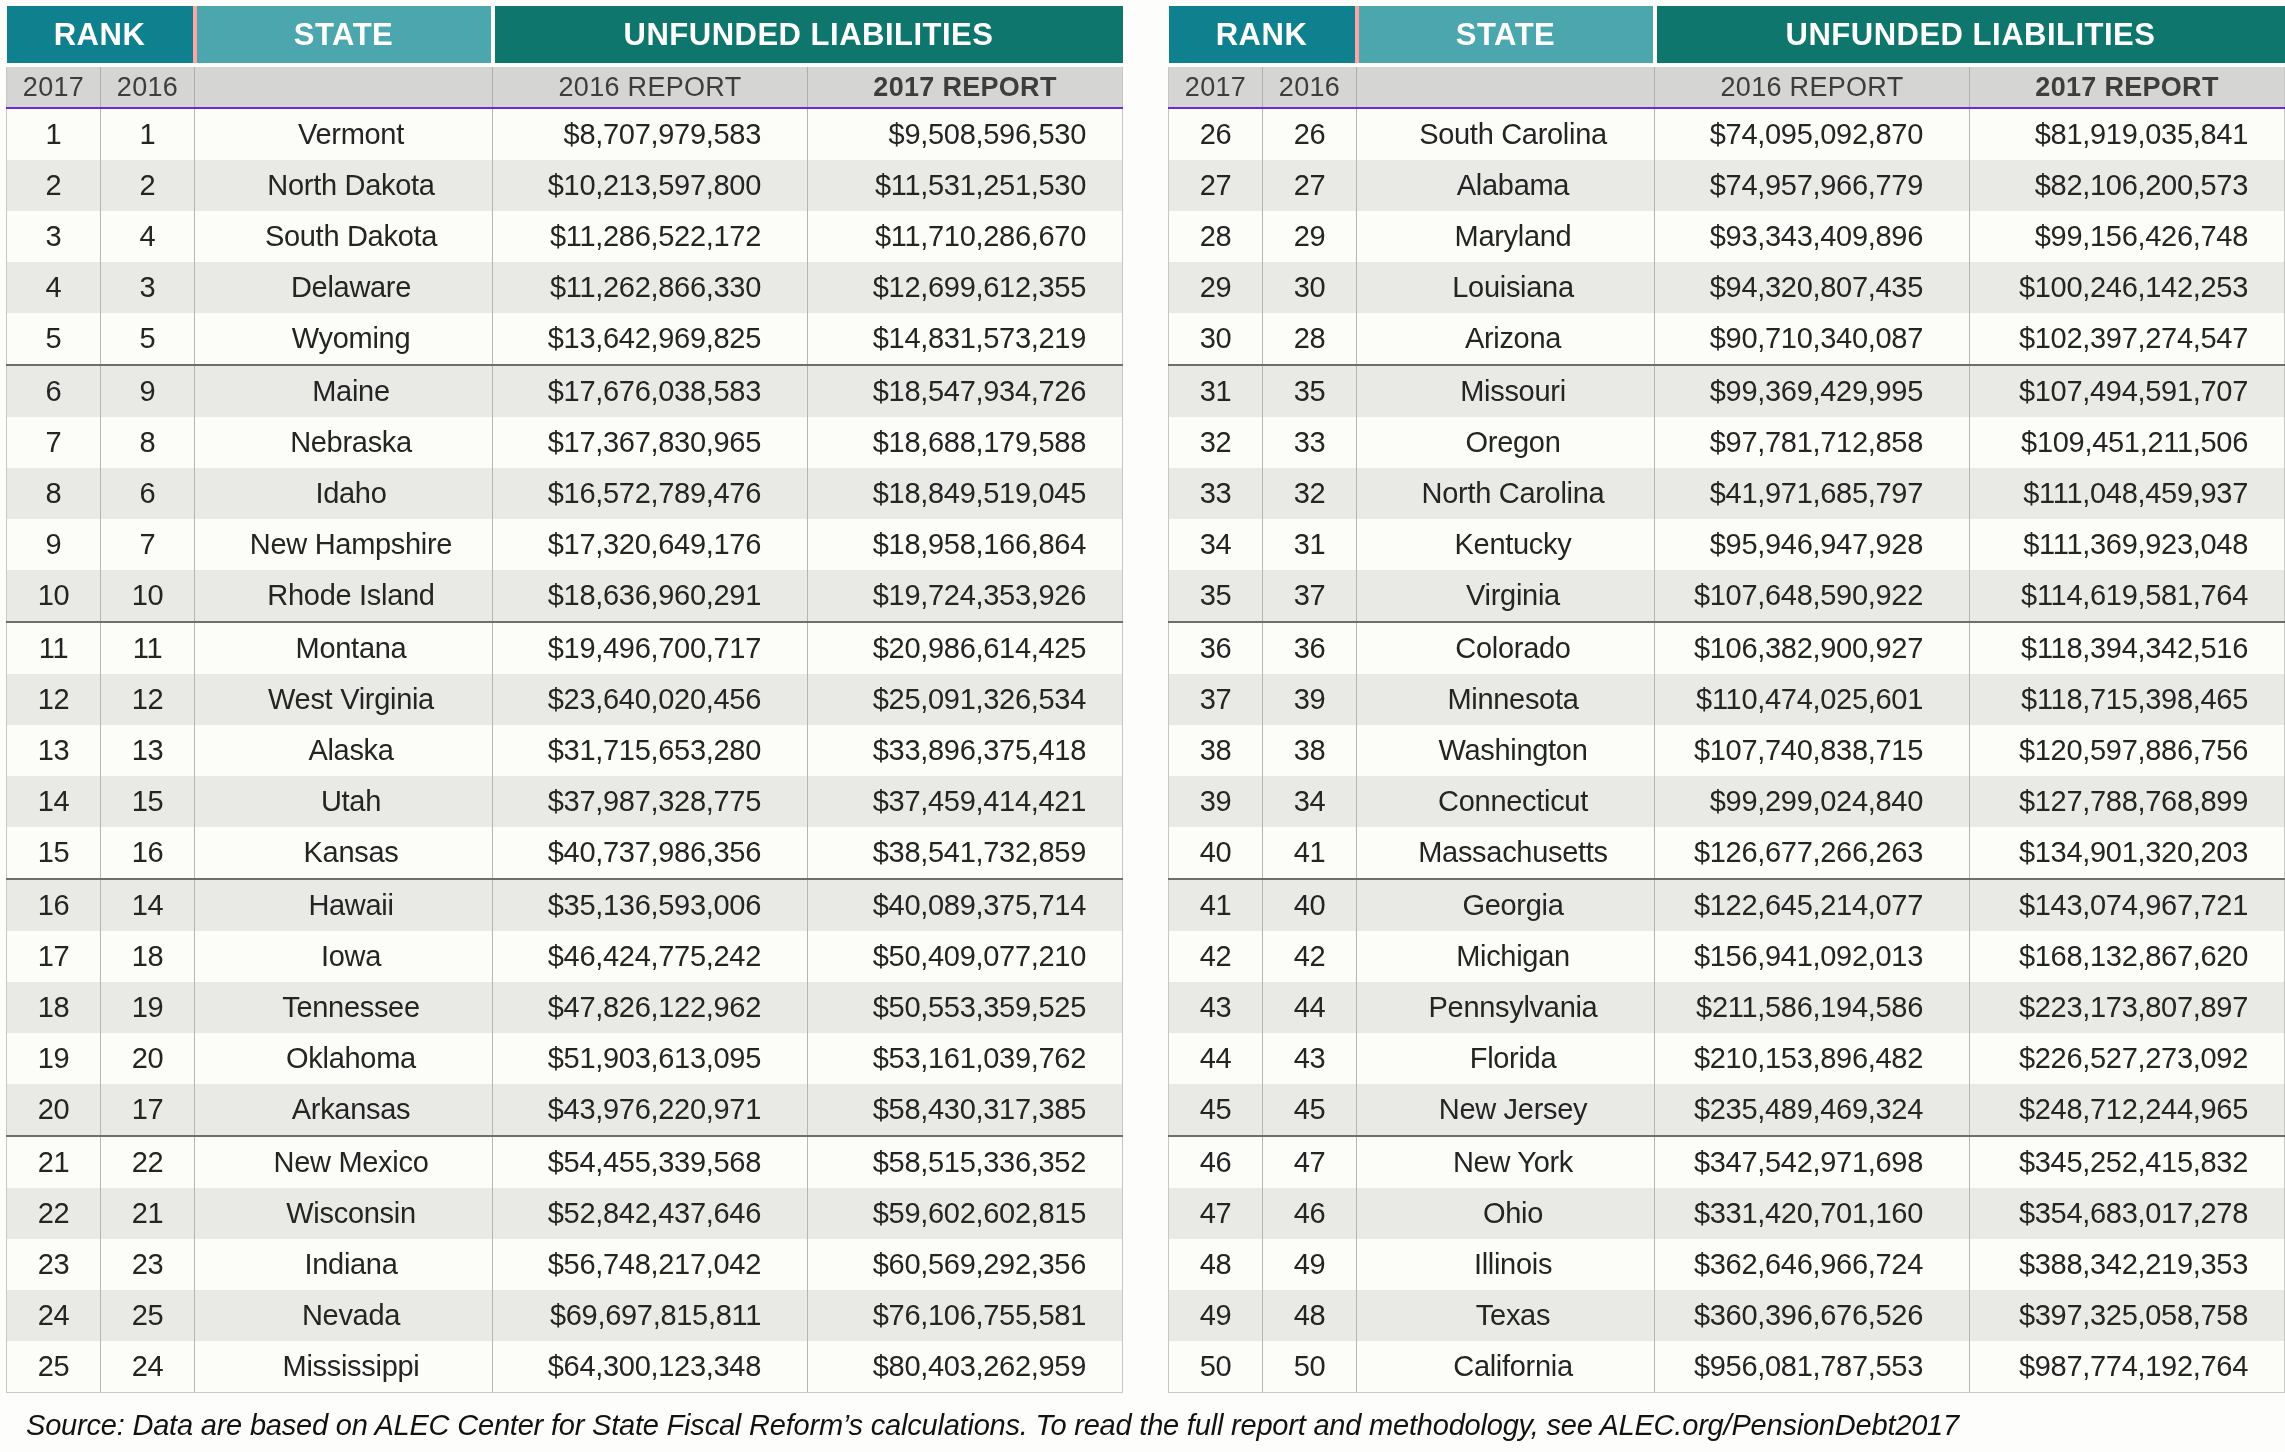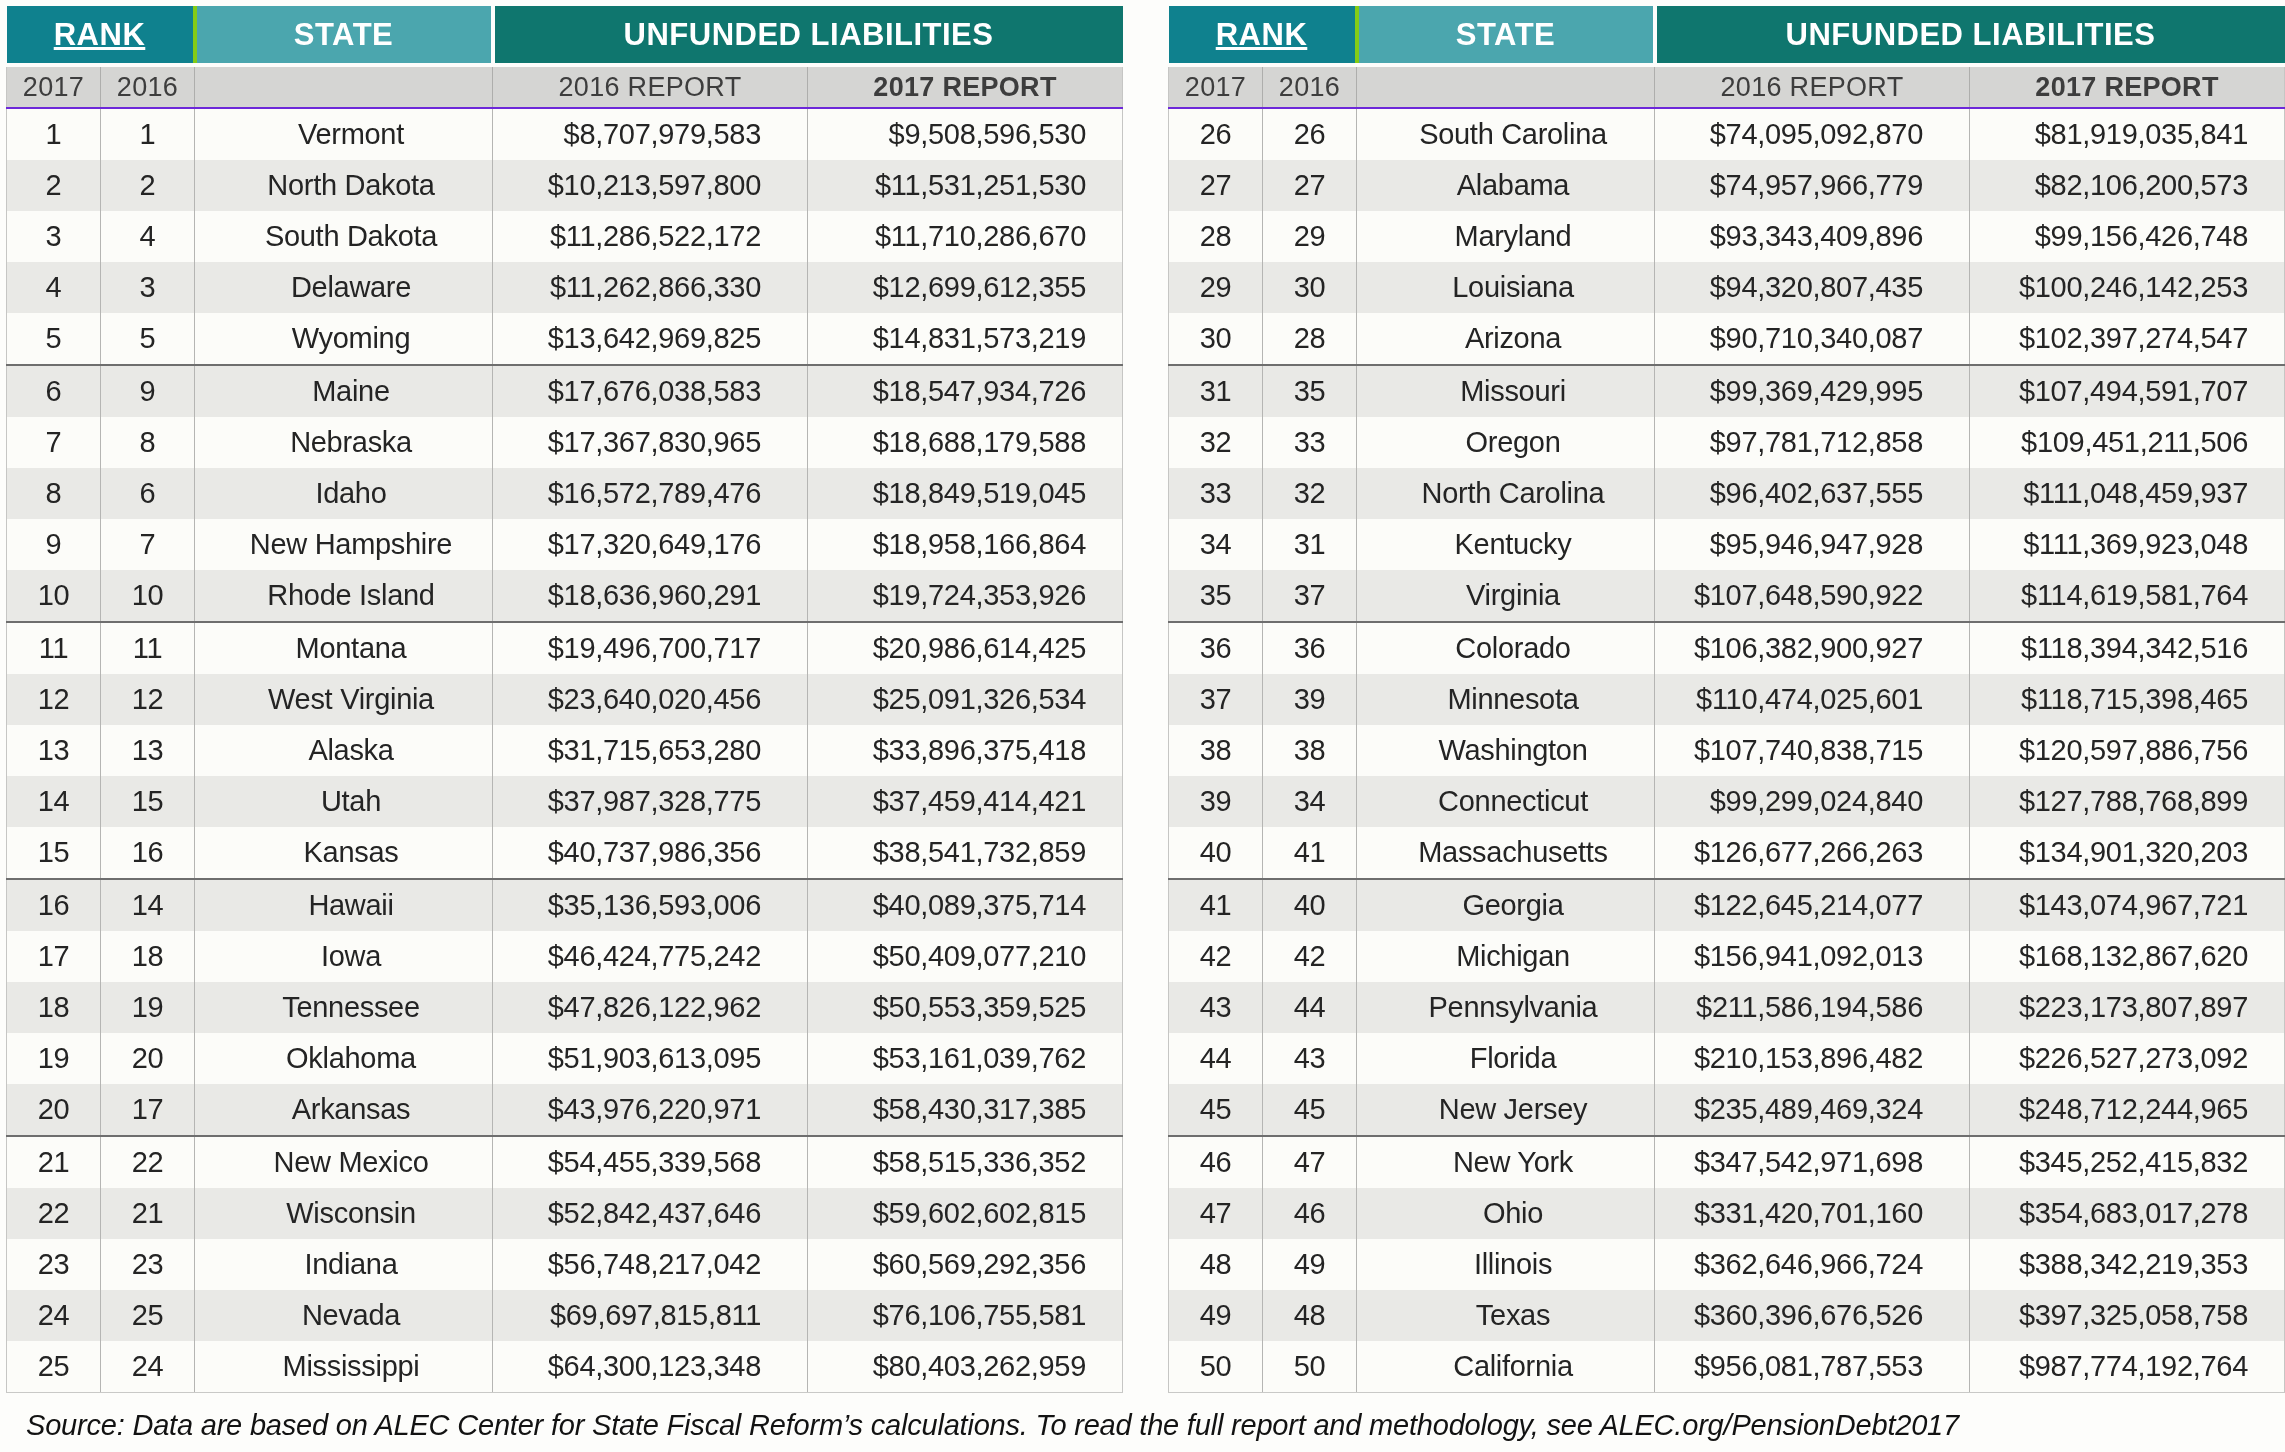--- a/index.html
+++ b/index.html
@@ -26,21 +26,21 @@
   
   thead th {
     height: 57px;
     font-size: 31px;
     font-weight: bold;
     color: #ffffff;
     letter-spacing: 0.5px;
     border-bottom: 4px solid #fdfdfb;
     padding: 0;
   }
-  th.h-rank  { background: #0f818e; border-right: 4px solid #84cc16; text-decoration: underline; }
+  th.h-rank  { background: #0f818e; border-right: 4px solid #fca5a5; }
   th.h-state { background: #4ba6ae; border-right: 4px solid #fdfdfb; }
   th.h-liab  { background: #0f766e; }
   
   tr.subheader th {
     height: 40px;
     background: #d5d5d3;
     color: #3d3d3d;
     font-weight: normal;
     font-size: 27px;
     letter-spacing: 0.3px;
@@ -355,21 +355,21 @@
             <td class="c-rank">32</td>
             <td class="c-rank">33</td>
             <td class="c-state">Oregon</td>
             <td class="c-money">$97,781,712,858</td>
             <td class="c-money last">$109,451,211,506</td>
           </tr>
           <tr>
             <td class="c-rank">33</td>
             <td class="c-rank">32</td>
             <td class="c-state">North Carolina</td>
-            <td class="c-money">$96,402,637,555</td>
+            <td class="c-money">$41,971,685,797</td>
             <td class="c-money last">$111,048,459,937</td>
           </tr>
           <tr>
             <td class="c-rank">34</td>
             <td class="c-rank">31</td>
             <td class="c-state">Kentucky</td>
             <td class="c-money">$95,946,947,928</td>
             <td class="c-money last">$111,369,923,048</td>
           </tr>
           <tr>

